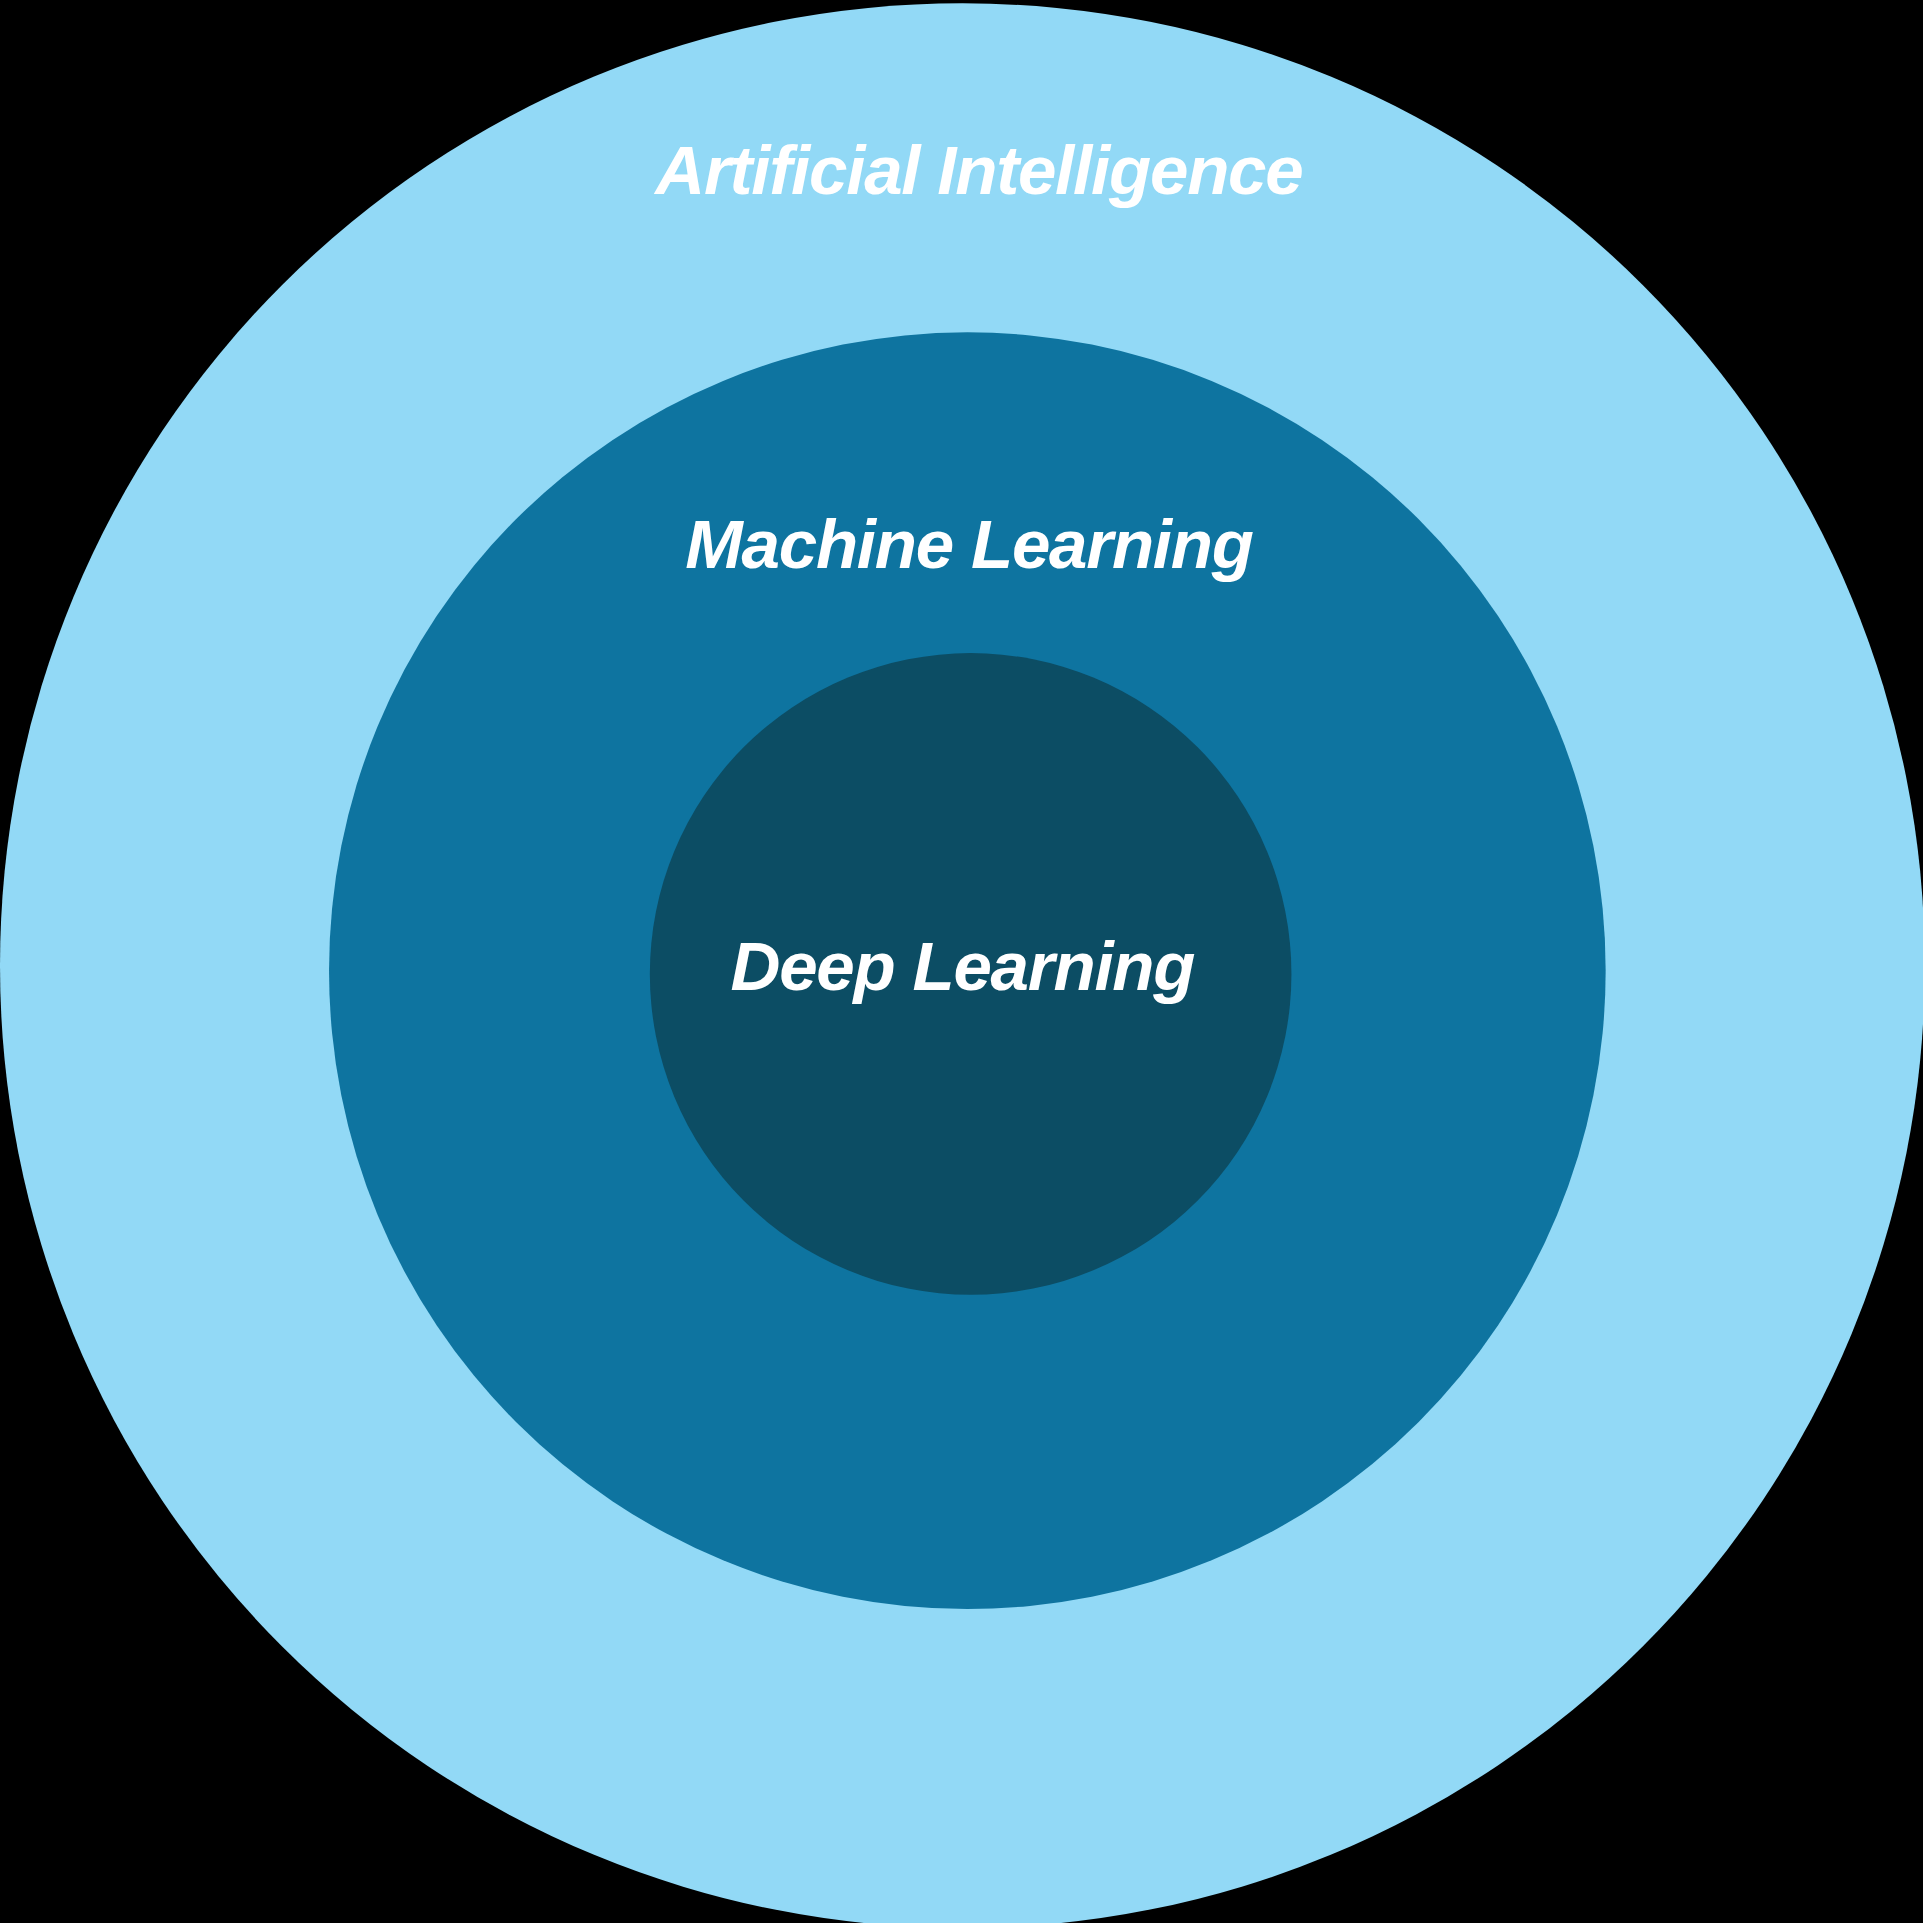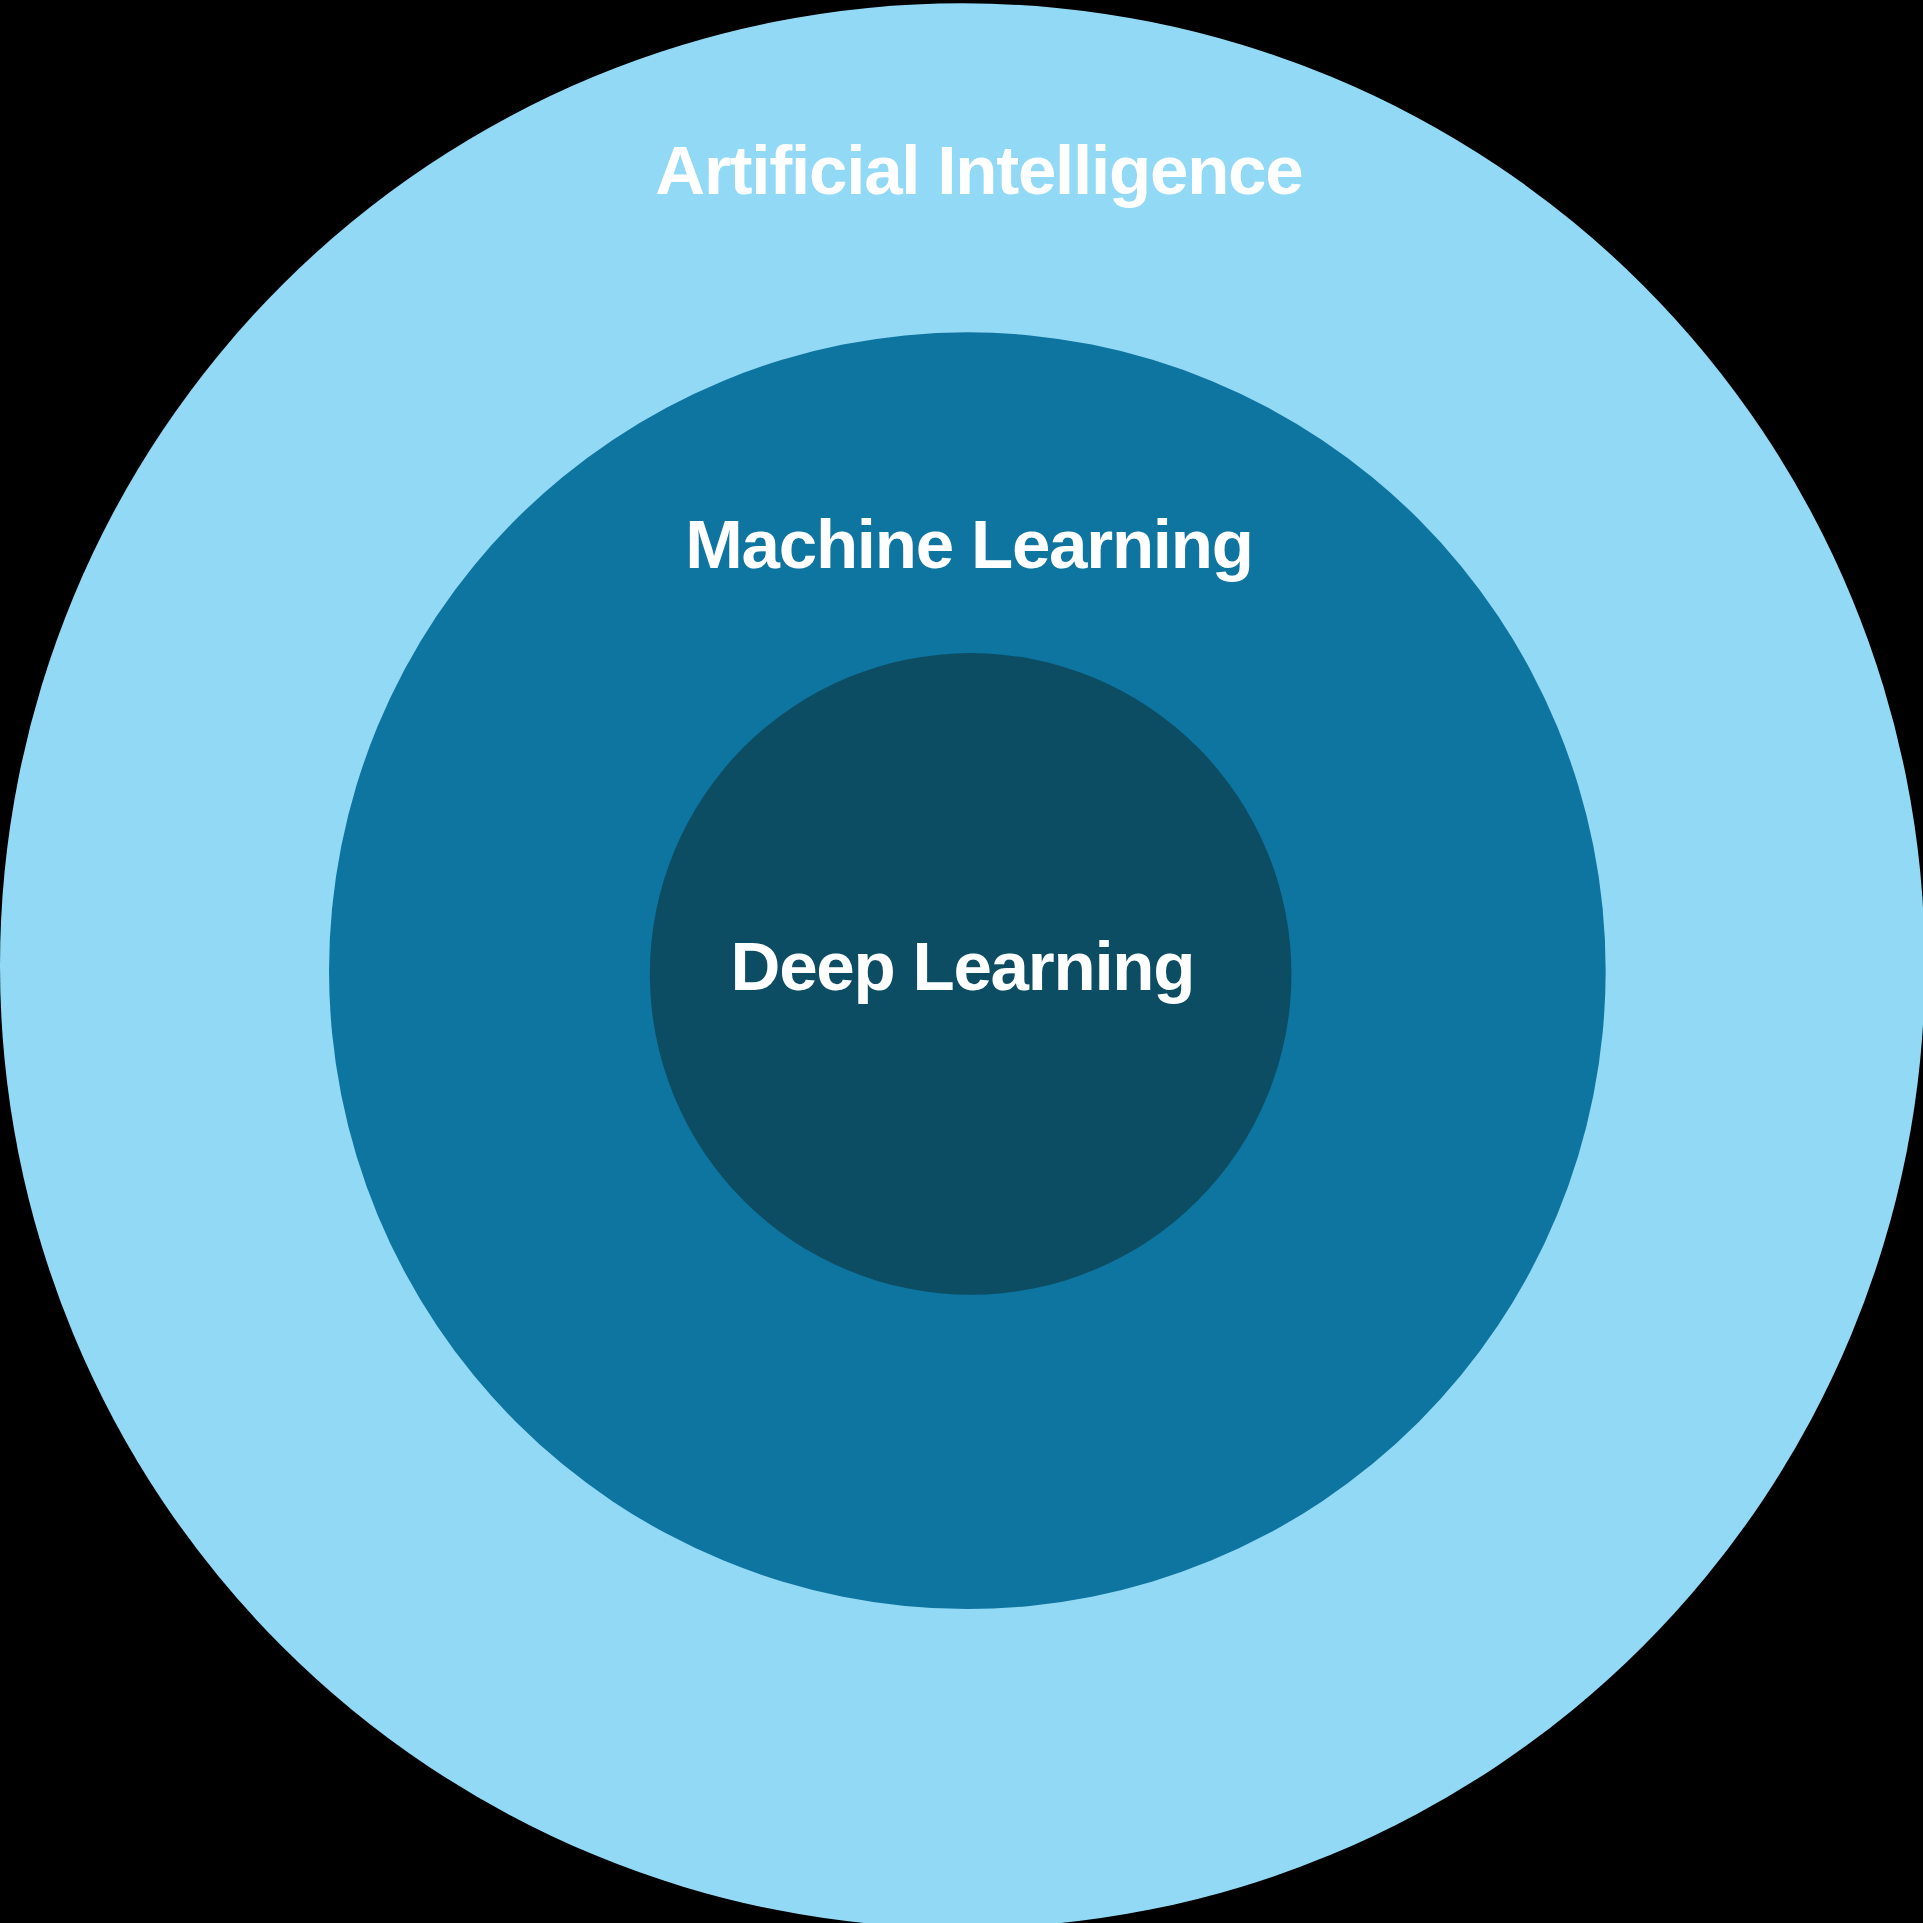--- a/index.html
+++ b/index.html
@@ -6,20 +6,21 @@
     margin: 0;
     padding: 0;
     width: 1924px;
     height: 1924px;
     background: #000000;
     overflow: hidden;
   }
   .diagram-wrap {
     width: 1924px;
     height: 1636px;
+    font-style: italic;
   }
   svg {
     display: block;
   }
   .ring-label {
     font-family: "Liberation Sans", "DejaVu Sans", sans-serif;
     font-weight: bold;
     font-size: 84px;
     letter-spacing: -1.5px;
   }

